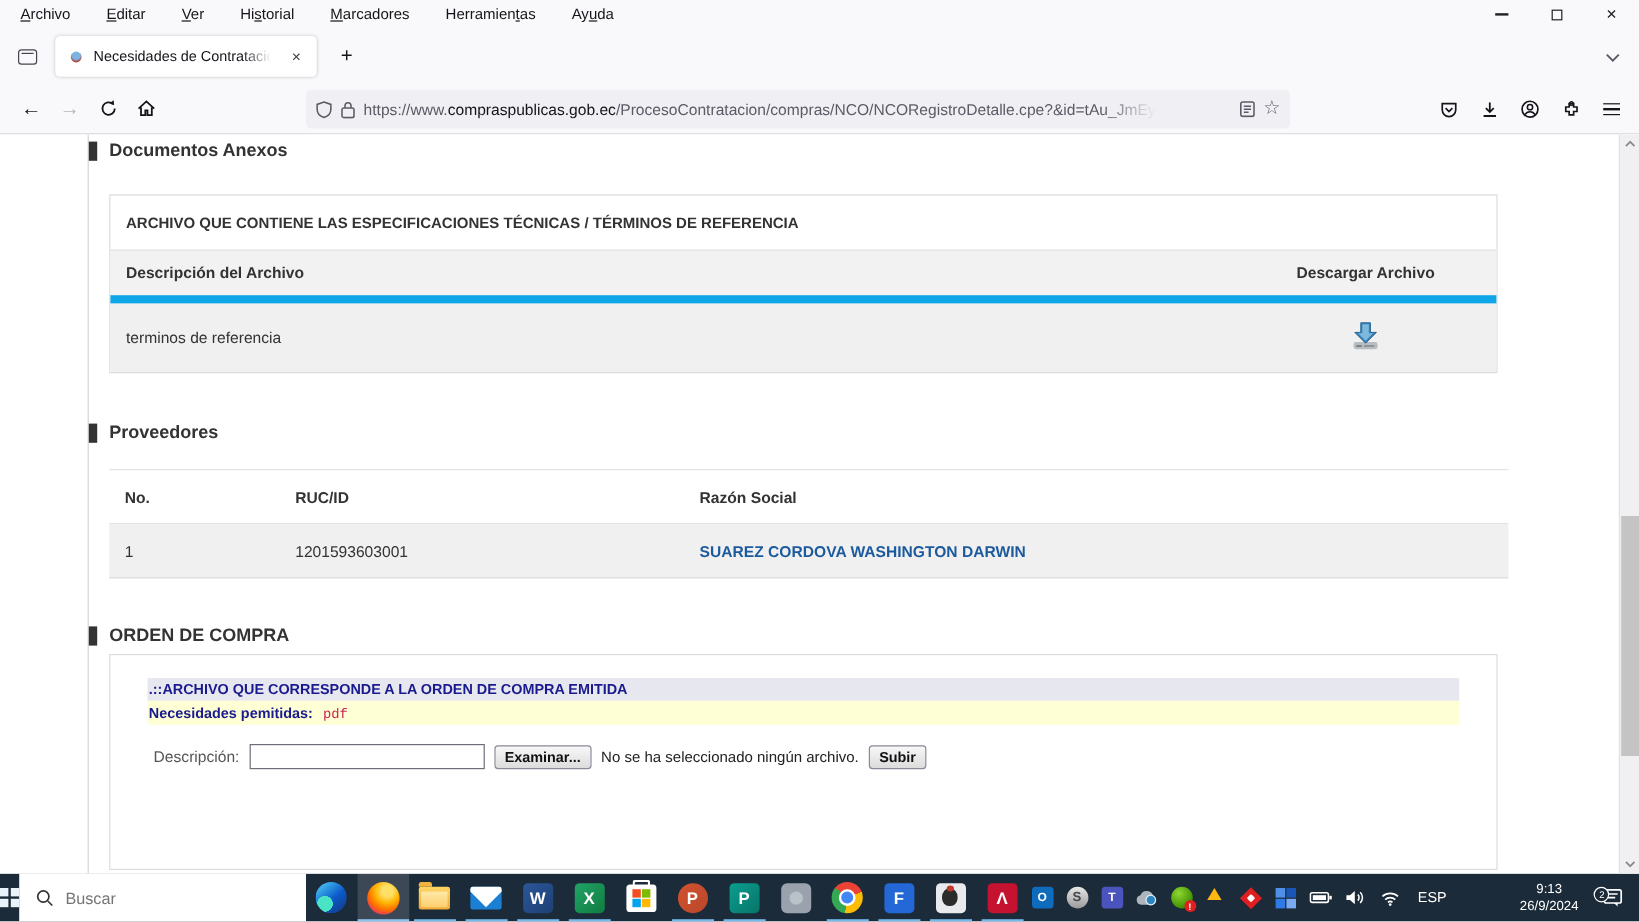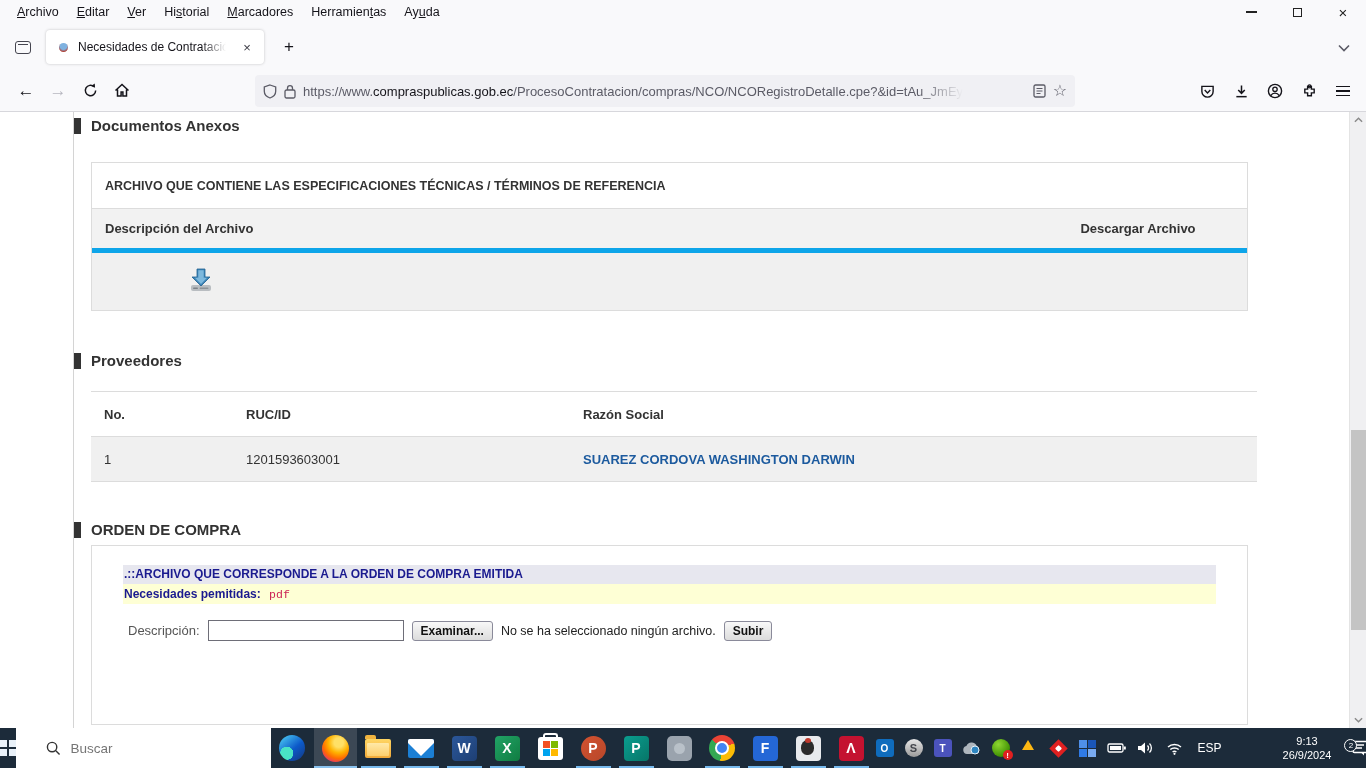--- a/index.html
+++ b/index.html
@@ -44,21 +44,21 @@
 
   
   .content { position:relative; height:616px; background:#fff; overflow:hidden; }
   .page-vline { position:absolute; left:73px; top:0; bottom:0; width:1px; background:#d4d4d4; }
   .section-h { position:absolute; left:74px; display:flex; align-items:center; gap:10px; }
   .section-h .bar { width:7px; height:16px; background:#333; }
   .section-h .txt { font-size:15px; font-weight:bold; color:#333; }
 
   .box { position:absolute; left:91px; width:1157px; border:1px solid #dcdcdc; background:#fff; }
   .box1-title { height:46px; line-height:46px; padding-left:13px; font-size:12.5px; font-weight:bold; color:#333; border-bottom:1px solid #dcdcdc; }
-  .t-row { display:flex; border-bottom:5px solid #0ea5e9; }
+  .t-row { display:flex; border-bottom:7px solid #0ea5e9; }
   .t-row:last-child { border-bottom:none; }
   .t-head { background:#f2f2f2; height:44px; align-items:center; }
   .t-data { background:#f0f0f0; height:57px; align-items:center; }
   .cell-desc { flex:1; padding-left:13px; font-size:13px; color:#333; }
   .t-head .cell-desc { font-weight:bold; }
   .cell-dl { width:218px; text-align:center; font-size:13px; font-weight:bold; color:#333; }
 
   .tbl2 { position:absolute; left:91px; width:1166px; border-top:1px solid #dcdcdc; }
   .tbl2 .row { display:flex; height:45px; align-items:center; border-bottom:1px solid #dcdcdc;gap:40px; }
   .tbl2 .hrow { background:#fff; font-weight:bold; }
@@ -79,21 +79,21 @@
 
   .scrollbar { position:absolute; right:0; top:0; bottom:0; width:17px; background:#f0f0f2; border-left:1px solid #e4e4e4; }
   .sb-arrow { position:absolute; left:0; width:17px; height:16px; display:flex; align-items:center; justify-content:center; }
   .sb-thumb { position:absolute; left:1px; width:15px; top:318px; height:200px; background:#c4c4c4; }
 
   
   .taskbar { height:40px; background:#1c2b3a; display:flex; align-items:stretch; color:#fff; }
   .start-btn { width:48px; display:flex; align-items:center; justify-content:center; }
   .winlogo { display:grid; grid-template-columns:7px 7px; grid-template-rows:7px 7px; gap:1.5px; }
   .winlogo i { background:#e9f1f9; }
-  .search-box { width:285px; background:#fff; display:flex; align-items:center; gap:10px; padding-left:30px; }
+  .search-box { width:285px; background:#fff; display:flex; align-items:center; gap:10px; padding-left:14px; }
   .search-box input { border:none; outline:none; font-size:13.5px; color:#333; width:200px; font-family:"Liberation Sans",sans-serif; background:transparent; }
   .apps { display:flex; }
   .app { width:43px; display:flex; align-items:center; justify-content:center; position:relative; }
   .app.running::after { content:""; position:absolute; left:4px; right:4px; bottom:0; height:2.5px; background:#76b9ed; }
   .app.active { background:rgba(255,255,255,.14); }
   .app.active::after { left:0; right:0; background:#8ac2ee; }
   .tray { margin-left:auto; display:flex; align-items:center; gap:5px; padding-right:2px; }
   .tray-ic { width:24px; height:28px; display:flex; align-items:center; justify-content:center; }
   .lang { font-size:12px; padding:0 6px; }
   .clock { text-align:center; font-size:11px; line-height:14px; padding:0 6px;margin-left:44px; }
@@ -135,21 +135,21 @@
   .tr-diamond i { width:5px; height:5px; background:#fff; border-radius:1px; }
   .tr-grid { display:grid; grid-template-columns:8px 8px; grid-template-rows:8px 8px; gap:1px; }
   .tr-grid i:nth-child(1){background:#4f8fe8;} .tr-grid i:nth-child(2){background:#1a56b8;}
   .tr-grid i:nth-child(3){background:#2f7ae5;} .tr-grid i:nth-child(4){background:#79aaf0;}
 </style>
 </head>
 <body>
 
 <div class="chrome">
   <div class="menubar">
-    <div id="menu-items" style="display:flex;">
+    <div id="menu-items" style="display:flex;gap:12px;">
         <div class="menu-item"><u>A</u>rchivo</div>
         <div class="menu-item"><u>E</u>ditar</div>
         <div class="menu-item"><u>V</u>er</div>
         <div class="menu-item">Hi<u>s</u>torial</div>
         <div class="menu-item"><u>M</u>arcadores</div>
         <div class="menu-item">Herramien<u>t</u>as</div>
         <div class="menu-item">Ay<u>u</u>da</div>
       </div>
     <div class="win-controls">
       <div class="win-btn">
@@ -257,20 +257,21 @@
     <span class="txt">Documentos Anexos</span>
   </div>
 
   <div class="box" style="top:50px;">
     <div class="box1-title">ARCHIVO QUE CONTIENE LAS ESPECIFICACIONES TÉCNICAS / TÉRMINOS DE REFERENCIA</div>
     <div class="t-row t-head">
       <div class="cell-desc">Descripción del Archivo</div>
       <div class="cell-dl">Descargar Archivo</div>
     </div>
     <div class="t-row t-data">
+      <div class="cell-desc">terminos de referencia</div>
       <div class="cell-dl">
         <svg width="30" height="26" viewBox="0 0 30 26">
           <rect x="5" y="18" width="20" height="6" rx="2" fill="#b9bdc1"></rect>
           <rect x="7" y="20.5" width="5" height="1.6" rx="0.8" fill="#7c8287"></rect>
           <rect x="13.5" y="20.5" width="9" height="1.6" rx="0.8" fill="#8d9398"></rect>
           <path d="M15 1 L15 10 M15 10" stroke="none"></path>
           <path d="M11 2 h8 v8 h5 L15 19 6 10 h5 Z" fill="#3d85b8" stroke="#1f5f8f" stroke-width="0.8"></path>
           <path d="M12.3 3.2 h5.4 v7.6 h3.4 L15 17 8.9 10.8 h3.4 Z" fill="#7db8dd"></path>
         </svg>
       </div>

